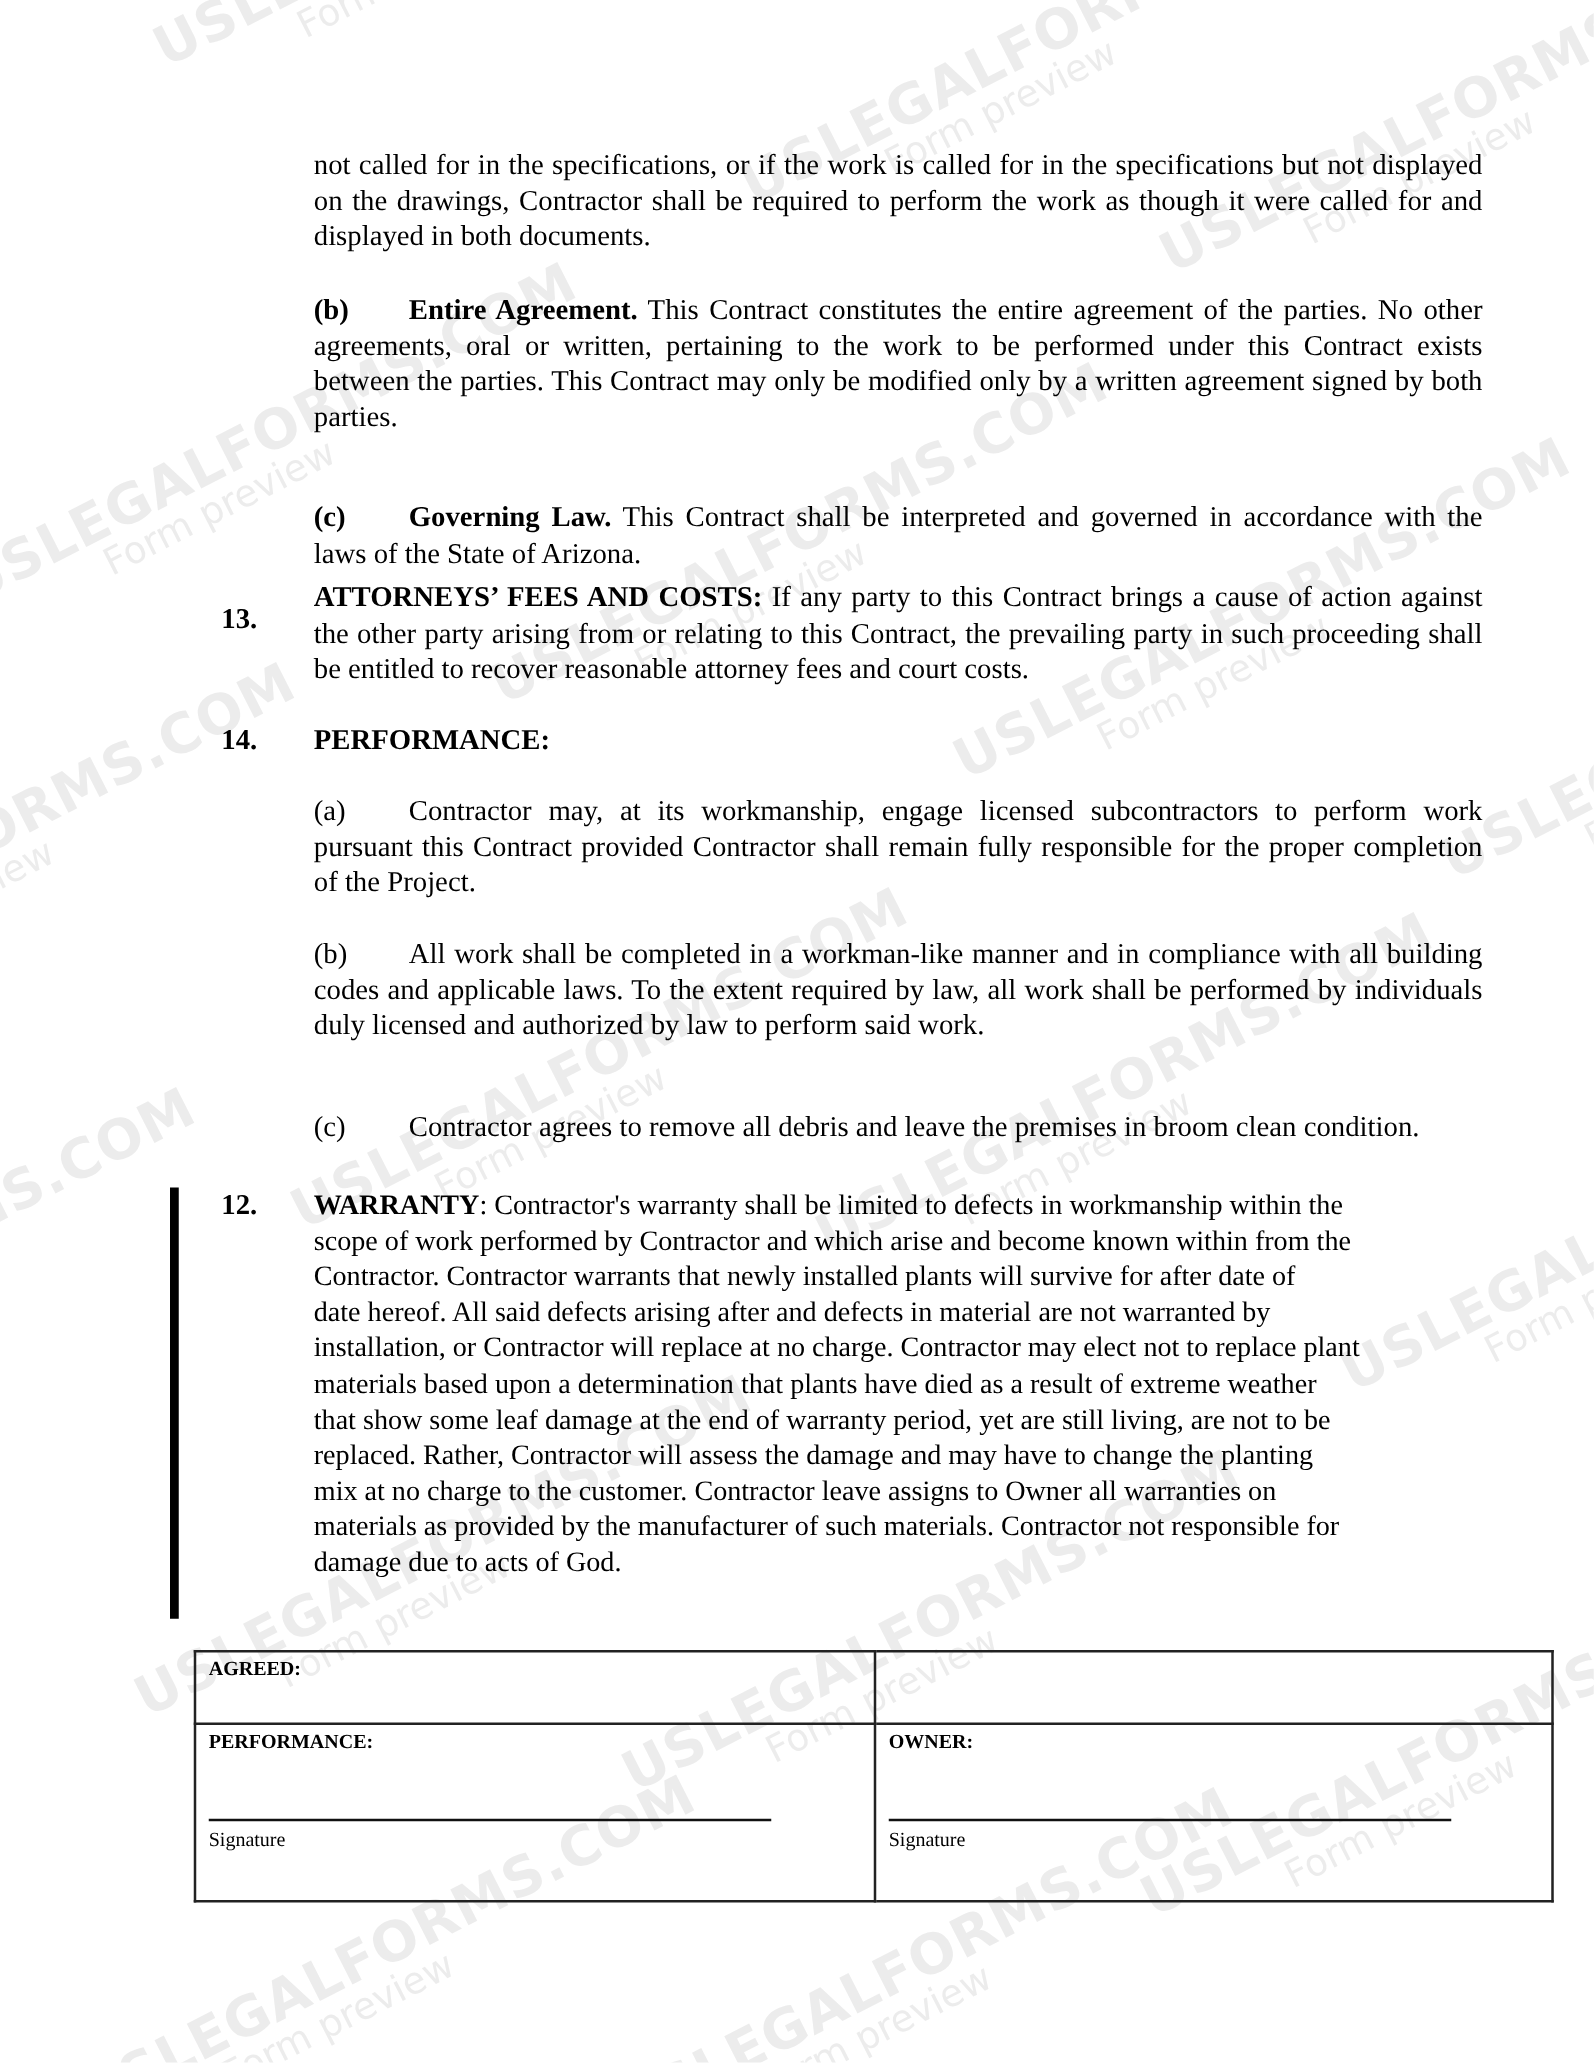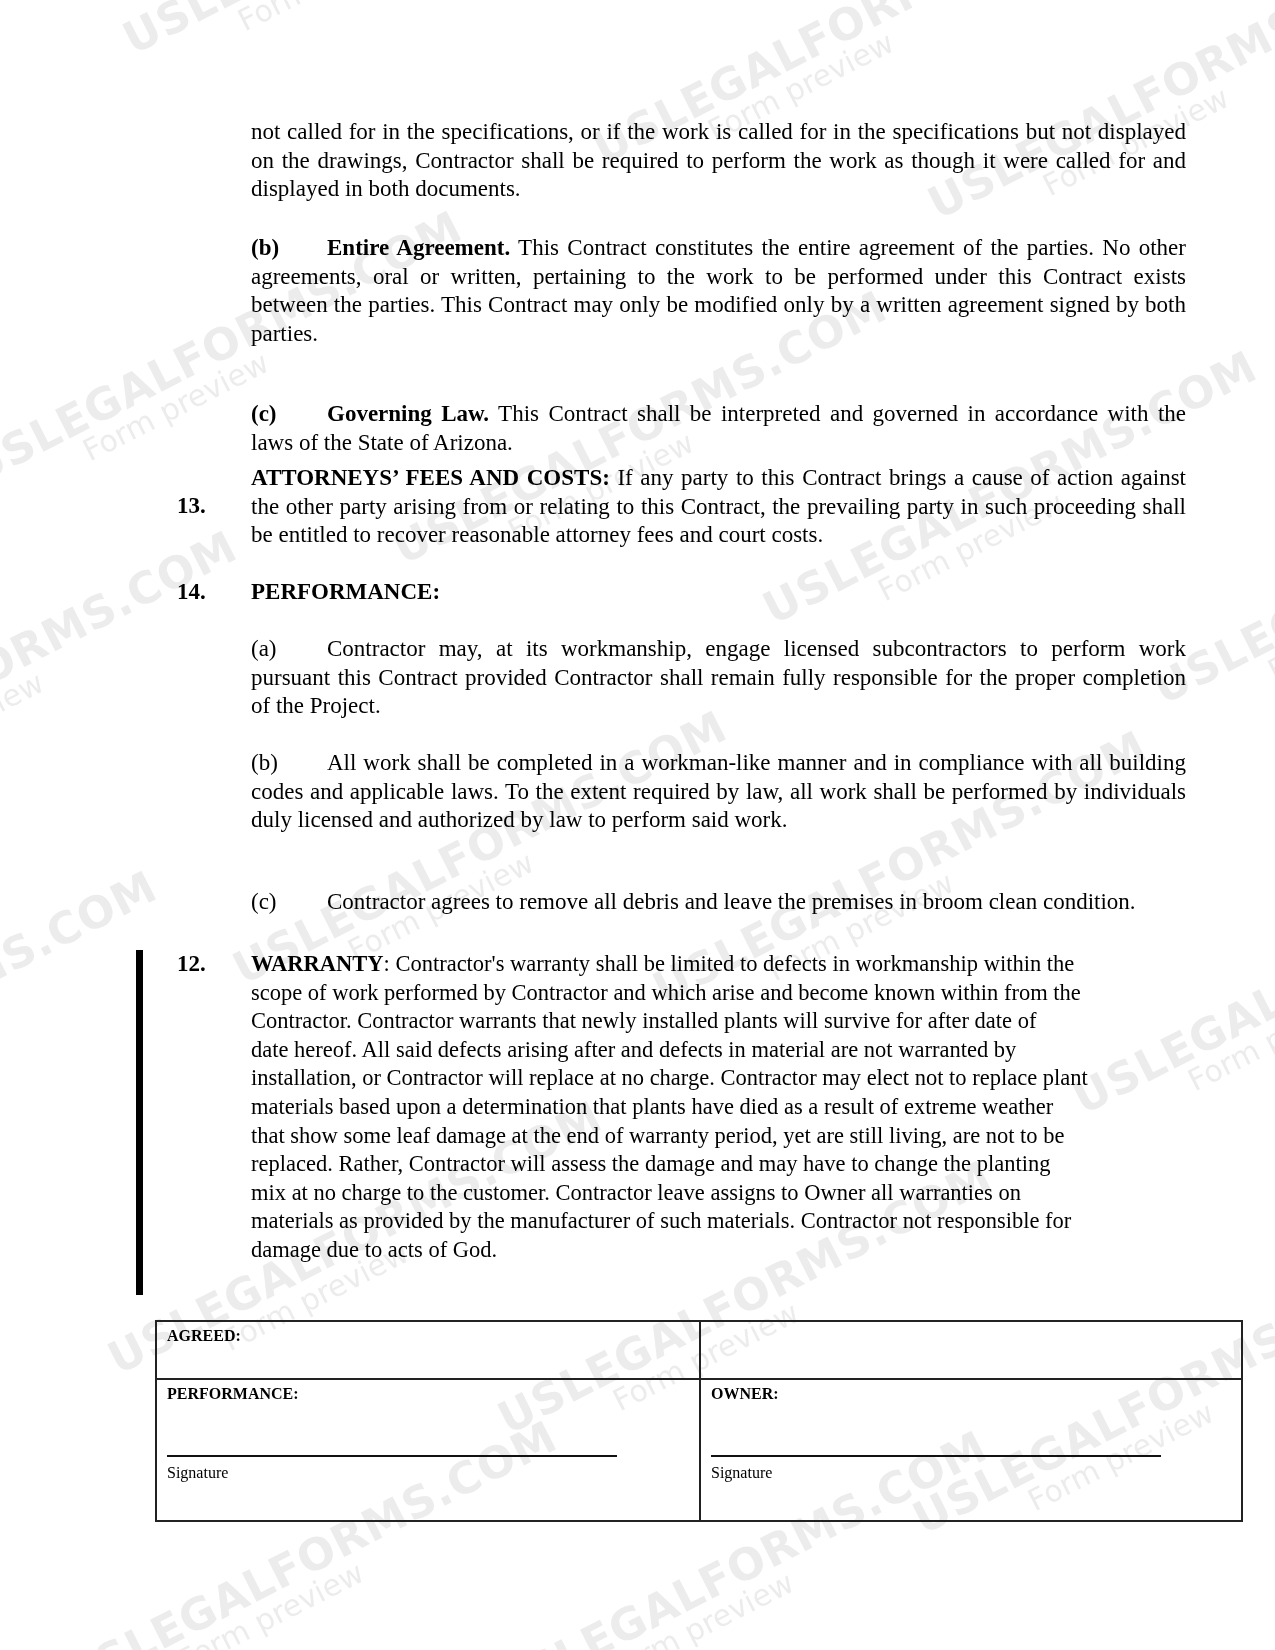--- a/index.html
+++ b/index.html
@@ -103,21 +103,21 @@
   <div class="text block just" style="top:118px;">not called for in the specifications, or if the work is called for in the specifications but not displayed on the drawings, Contractor shall be required to perform the work as though it were called for and displayed in both documents.</div>
 
   <div class="text block just" style="top:234px;">
     <b class="sub-label">(b)</b><b>Entire Agreement.</b><span> This Contract constitutes the entire agreement of the parties. No other agreements, oral or written, pertaining to the work to be performed under this Contract exists between the parties. This Contract may only be modified only by a written agreement signed by both parties.</span>
   </div>
 
   <div class="text block just" style="top:400px;">
     <b class="sub-label">(c)</b><b>Governing Law.</b><span> This Contract shall be interpreted and governed in accordance with the laws of the State of Arizona.</span>
   </div>
 
-  <div class="num" style="top:492px;">13.</div>
+  <div class="num" style="top:481px;">13.</div>
   <div class="text block just" style="top:464px;">
     <b>ATTORNEYS’ FEES AND COSTS:</b><span>  If any party to this Contract brings a cause of action against the other party arising from or relating to this Contract, the prevailing party in such proceeding shall be entitled to recover reasonable attorney fees and court costs.</span>
   </div>
 
   <div class="num" style="top:578px;">14.</div>
   <div class="text block" style="top:578px;"><b>PERFORMANCE:</b></div>
 
   <div class="text block just" style="top:635px;">
     <span class="tab">(a)</span><span>Contractor may, at its workmanship, engage licensed subcontractors to perform work pursuant this Contract provided Contractor shall remain fully responsible for the proper completion of the Project.</span>
   </div>

